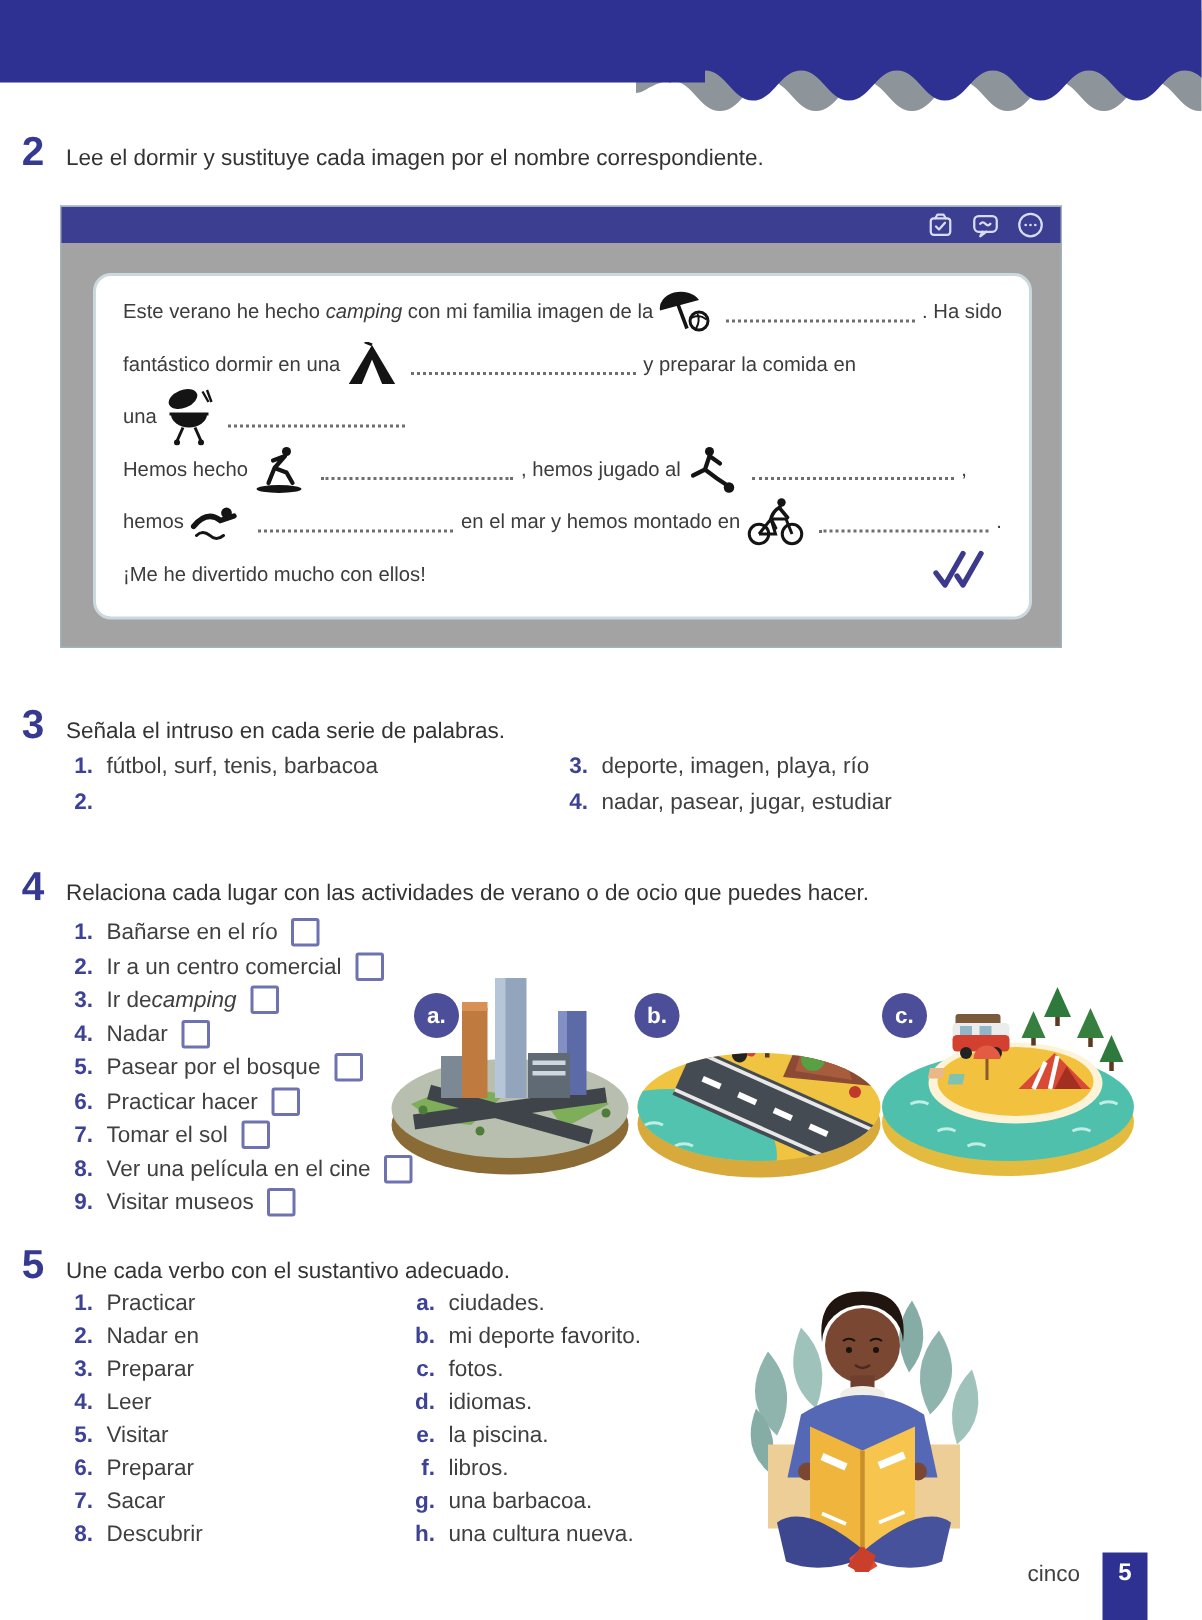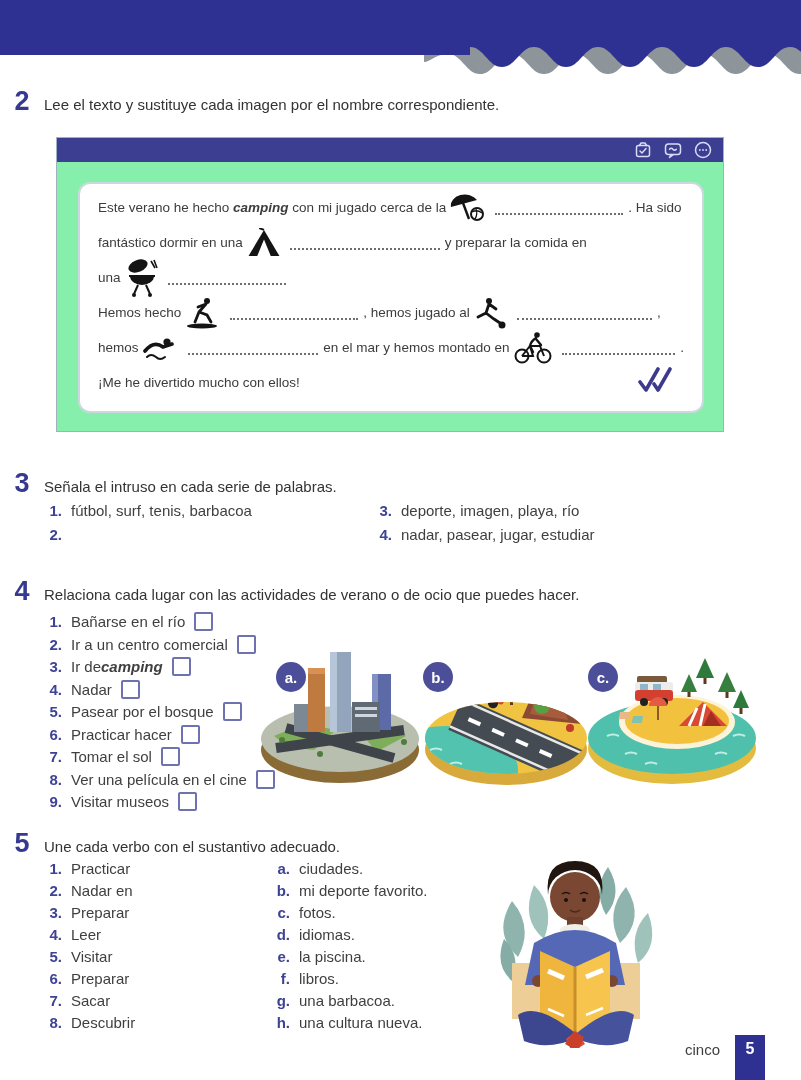--- a/index.html
+++ b/index.html
@@ -11,29 +11,29 @@
 
   
   #band{left:0;top:0;}
 
   
   .ex-head{display:flex;align-items:baseline;}
   .ex-num{font-size:27px;font-weight:bold;color:#353a90;width:28px;text-align:center;flex:0 0 28px;}
   .ex-title{font-size:15px;color:#333333;padding-left:8px;}
 
   
-  #ex2-box{left:56px;top:137px;width:668px;height:295px;background:#86efac;
+  #ex2-box{left:40px;top:137px;width:668px;height:295px;background:#a3a3a3;
     border:1px solid #9fb3be;box-sizing:border-box;}
   #ex2-bar{height:24px;background:#3c3e92;display:flex;align-items:center;
     justify-content:flex-end;gap:10px;padding-right:10px;}
   #ex2-inner{position:absolute;left:21px;top:44px;width:626px;height:231px;background:#ffffff;
     border:2px solid #ccd8df;border-radius:12px;box-sizing:border-box;padding:6px 18px 4px 18px;}
   .cloze-row{display:flex;align-items:center;font-size:13.5px;color:#3c3c3c;height:35px;white-space:pre;}
   .blank{display:inline-block;height:13px;border-bottom:2px dotted #6e6e6e;margin:0 5px;}
-  .em{font-style:italic;font-weight:bold;}
+  .em{font-style:italic;}
   .cicon{margin:0 4px;flex:0 0 auto;}
   #dbl-check{position:absolute;right:26px;bottom:16px;}
 
   
   .e3row{display:flex;font-size:15px;margin-bottom:7px;}
   .inum{font-weight:bold;color:#3d4295;width:22px;text-align:right;margin-right:9px;flex:0 0 22px;}
   .itext{color:#3f3f3f;text-align:center;}
 
   
   .e4row{display:flex;align-items:center;font-size:15px;margin-bottom:3px;height:19.5px;}
@@ -64,21 +64,21 @@
       C740,47 744,67 758,67 C772,67 776,47 790,47
       C804,47 808,67 822,67 L830,67 L830,0 Z"></path>
   </defs>
   <use href="#wavepath" fill="#8d959b" transform="translate(-22,7)"></use>
   <rect x="0" y="0" width="470" height="55" fill="#2e3192"></rect>
   <use href="#wavepath" fill="#2e3192"></use>
 </svg>
 
 <div class="abs ex-head" style="left:8px;top:86px;">
   <span class="ex-num">2</span>
-  <span class="ex-title">Lee el texto y sustituye cada imagen por el nombre correspondiente.</span>
+  <span class="ex-title">Lee el dormir y sustituye cada imagen por el nombre correspondiente.</span>
 </div>
 
 <div id="ex2-box" class="abs">
   <div id="ex2-bar">
     <svg width="20" height="20" viewBox="0 0 20 20">
       <g fill="none" stroke="#d8dcf4" stroke-width="1.5" stroke-linecap="round" stroke-linejoin="round">
         <rect x="3.5" y="5.5" width="13" height="11" rx="2"></rect>
         <path d="M6.5,5.5 L8,3 h4 l1.5,2.5"></path>
         <path d="M7,11 l2,2 4,-4.5"></path>
       </g>
@@ -93,21 +93,21 @@
     <svg width="20" height="20" viewBox="0 0 20 20">
       <circle cx="10" cy="10" r="7.5" fill="none" stroke="#d8dcf4" stroke-width="1.5"></circle>
       <circle cx="6.8" cy="10" r="0.9" fill="#d8dcf4"></circle>
       <circle cx="10" cy="10" r="0.9" fill="#d8dcf4"></circle>
       <circle cx="13.2" cy="10" r="0.9" fill="#d8dcf4"></circle>
     </svg>
   </div>
 
   <div id="ex2-inner">
     <div class="cloze-row">
-      <span>Este verano he hecho </span><span class="em">camping</span><span> con mi jugado cerca de la</span>
+      <span>Este verano he hecho </span><span class="em">camping</span><span> con mi familia imagen de la</span>
       <svg class="cicon" width="36" height="30" viewBox="0 0 36 30">
         <path d="M1,14 A14,11 0 0 1 27,7 L1,14 Z" fill="#141414"></path>
         <line x1="13" y1="10" x2="19" y2="26" stroke="#141414" stroke-width="2.4"></line>
         <circle cx="27" cy="21" r="6" fill="#fff" stroke="#141414" stroke-width="2"></circle>
         <path d="M22,19 q5,-3 10,1 M26,16 q2,5 -1,10" stroke="#141414" stroke-width="1.3" fill="none"></path>
       </svg>
       <span class="blank" style="width:128px;"></span>
       <span>. Ha sido</span>
     </div>
 

